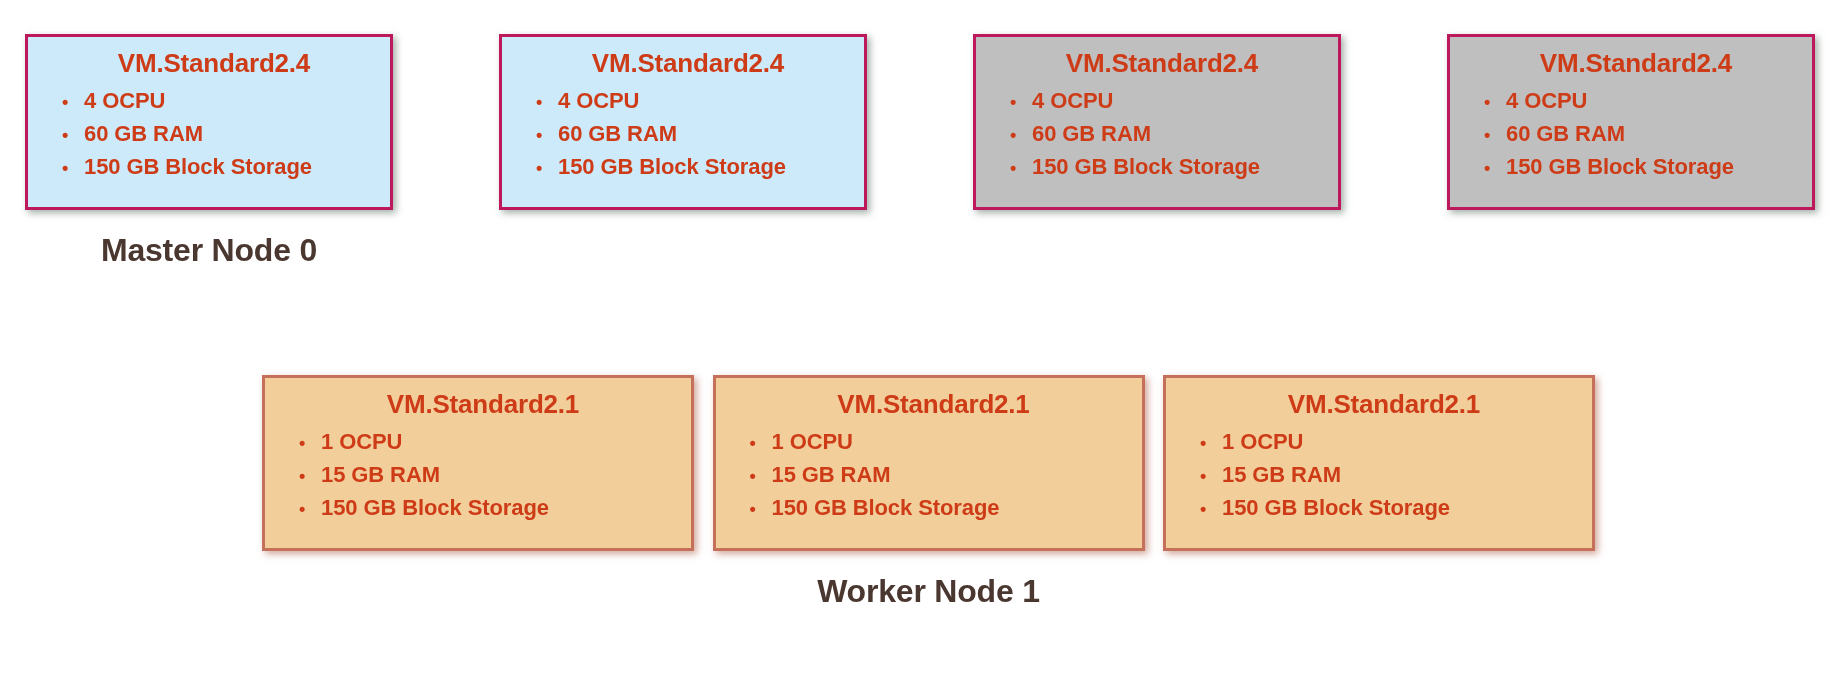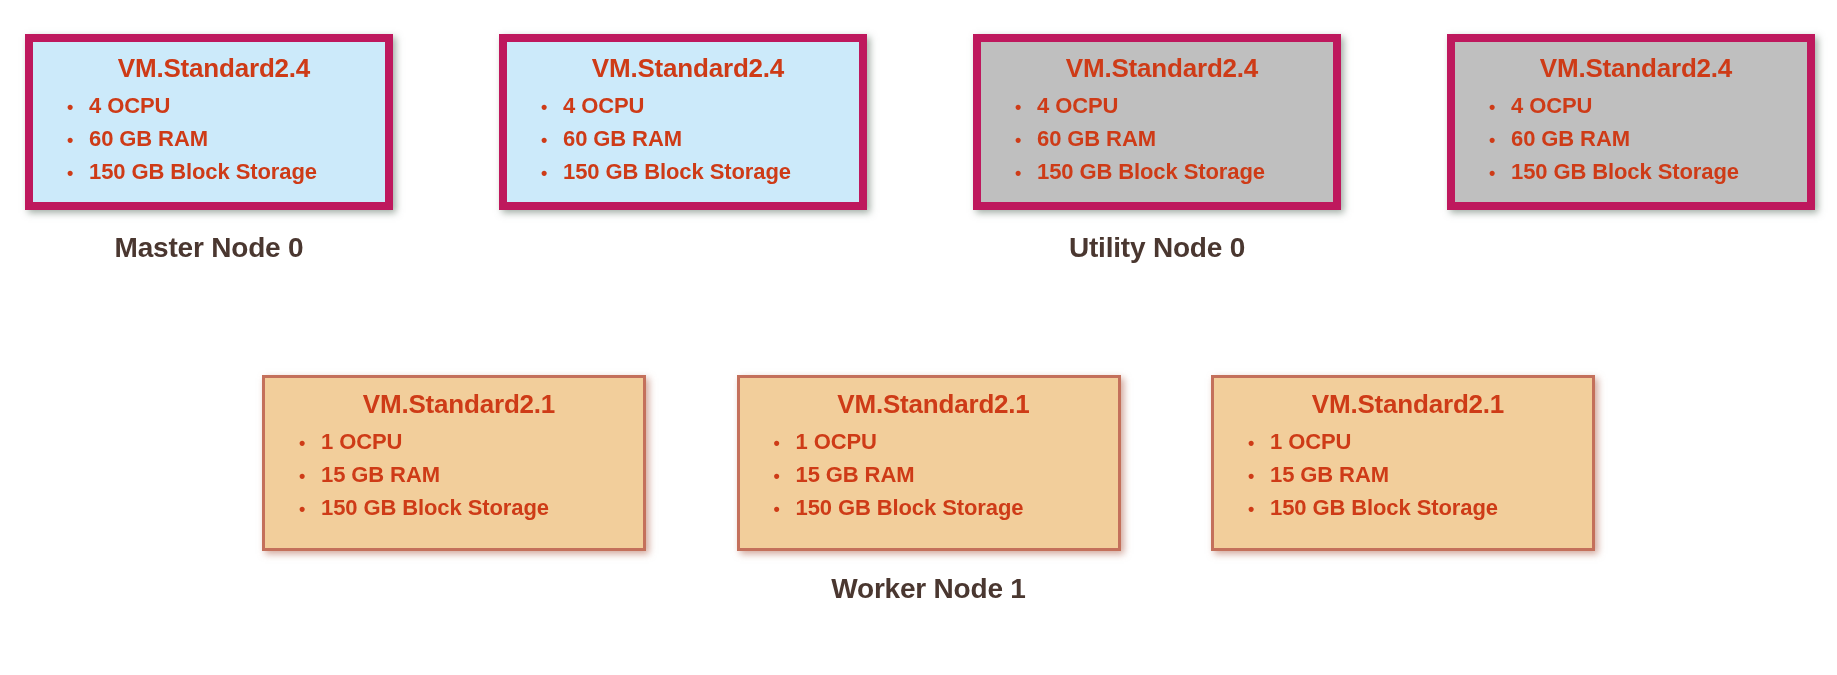--- a/index.html
+++ b/index.html
@@ -40,32 +40,32 @@
     justify-content: space-between;
   }
 
   
   .node {
     display: flex;
     flex-direction: column;
     align-items: center;
   }
   .node-top { width: 368px; }
-  .node-bottom { width: 384px; }
+  .node-bottom { width: 432px; }
 
   
   .card {
     box-sizing: border-box;
     width: 100%;
     padding: 12px 0 14px 0;
     position: relative;
   }
   .card-top {
     height: 176px;
-    border: 8px solid #be185d;
+    border: 3px solid #be185d;
     box-shadow: 3px 3px 7px rgba(90,110,95,0.55);
   }
   .card-bottom {
     height: 176px;
     border: 3px solid #C4705B;
     box-shadow: 3px 3px 7px rgba(180,110,90,0.60);
   }
   .fill-blue { background: #CCEAFA; }
   .fill-gray { background: #BFBFBF; }
   .fill-orange { background: #F2CE9B; }
@@ -103,21 +103,21 @@
     font-size: 18px;
     line-height: 1.52;
   }
   .spec-text { display: inline-block; }
 
   
   .caption {
     margin-top: 22px;
     color: #4A3730;
     font-weight: bold;
-    font-size: 28px;
+    font-size: 32px;
     text-align: right;
     letter-spacing: -0.2px;
     white-space: nowrap;
   }
 </style>
 </head>
 <body>
 
 <div class="diagram">
 
@@ -175,21 +175,20 @@
           <li class="spec-item">
             <span class="bullet">•</span>
             <span class="spec-text">60 GB RAM</span>
           </li>
           <li class="spec-item">
             <span class="bullet">•</span>
             <span class="spec-text">150 GB Block Storage</span>
           </li>
         </ul>
       </div>
-      <div class="caption">Utility Node 0</div>
     </div>
 
     <div class="node node-top">
       <div class="card card-top fill-gray">
         <div class="card-title">VM.Standard2.4</div>
         <ul class="spec-list">
           <li class="spec-item">
             <span class="bullet">•</span>
             <span class="spec-text">4 OCPU</span>
           </li>

